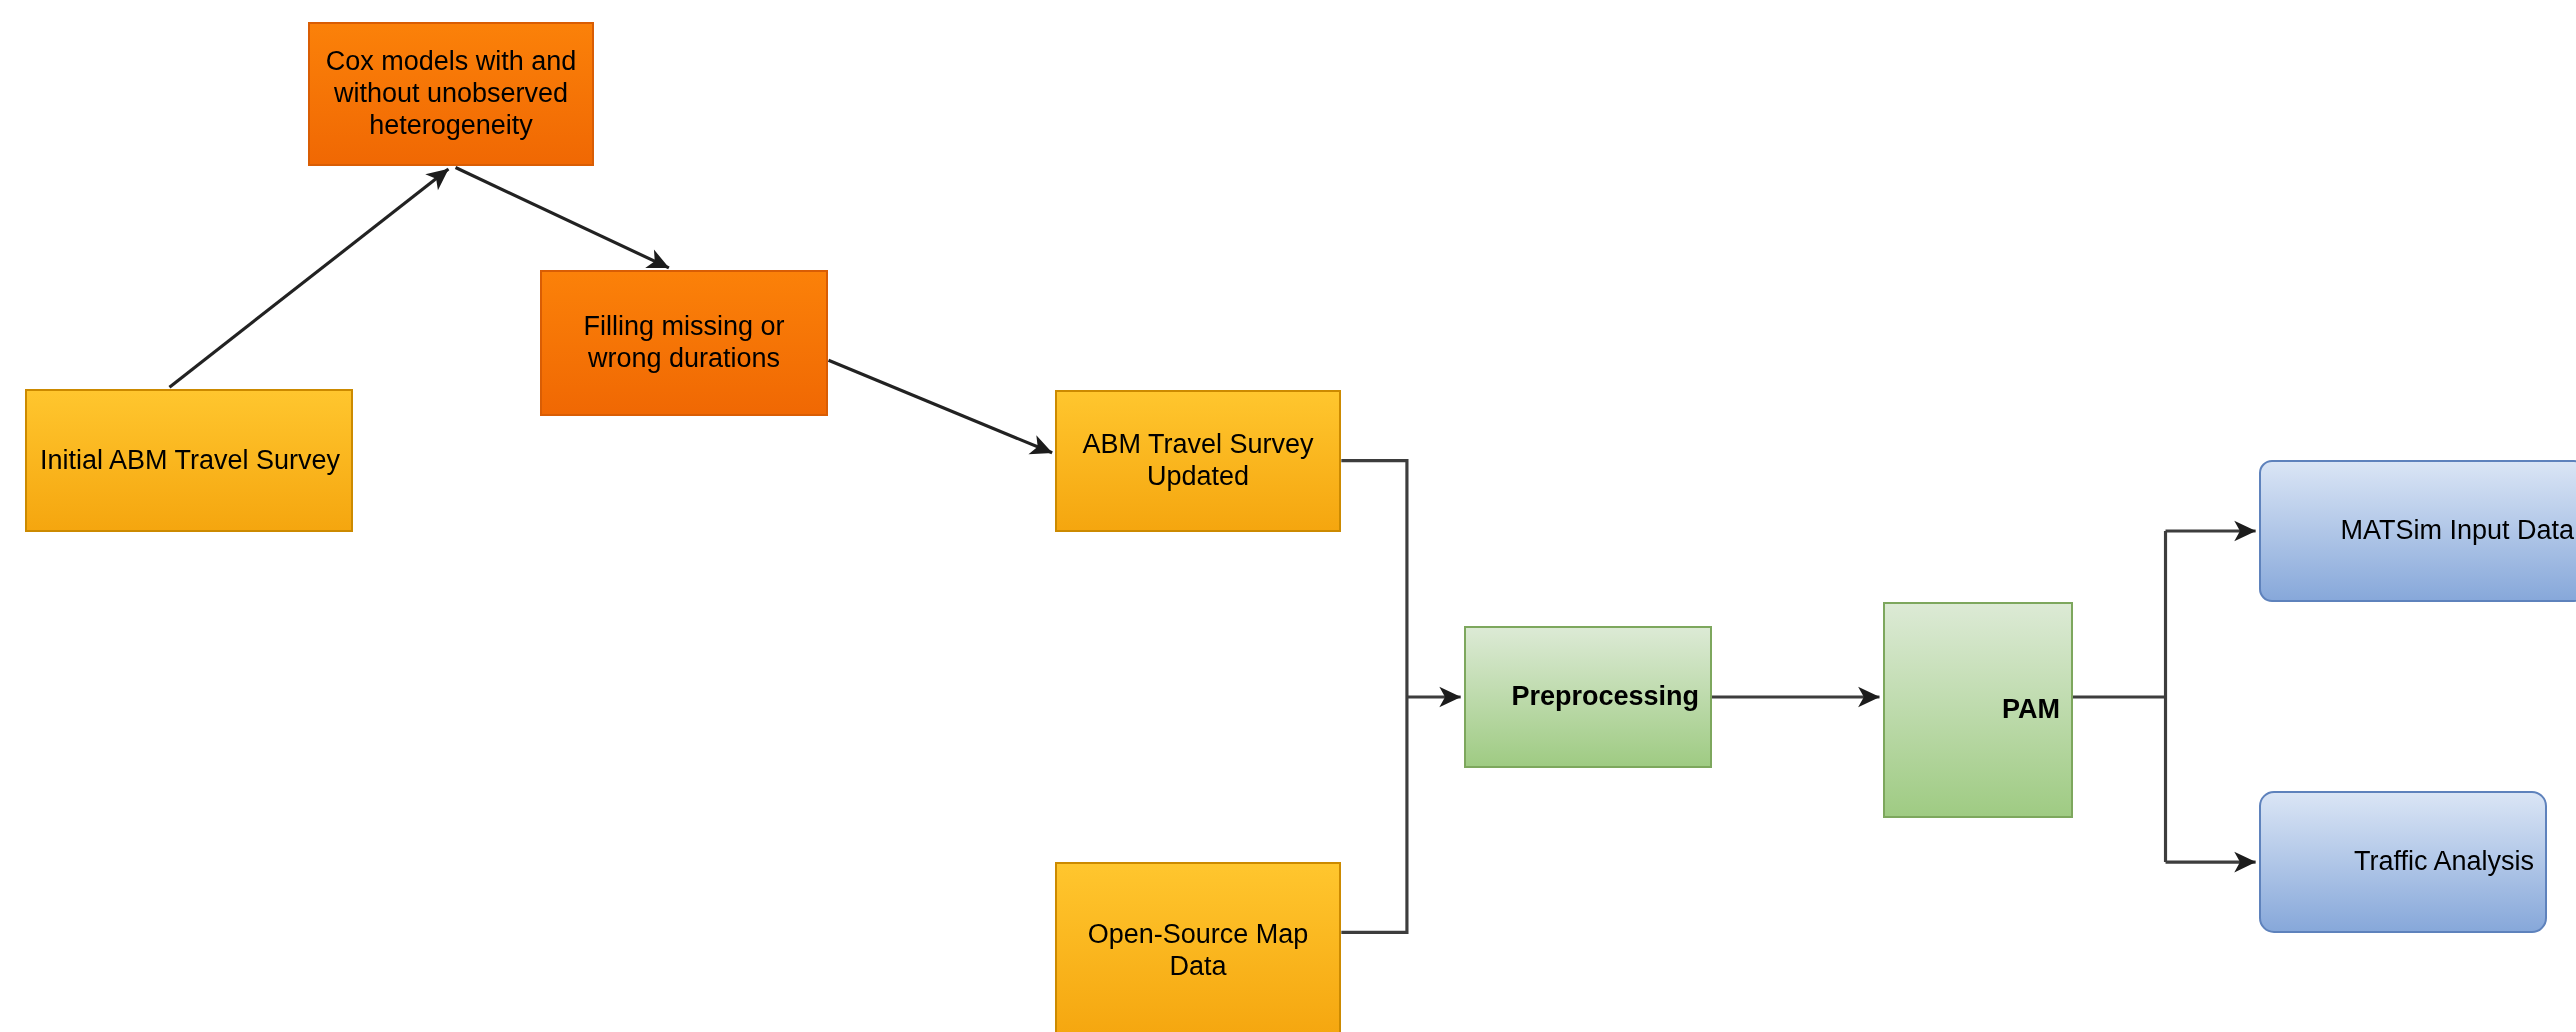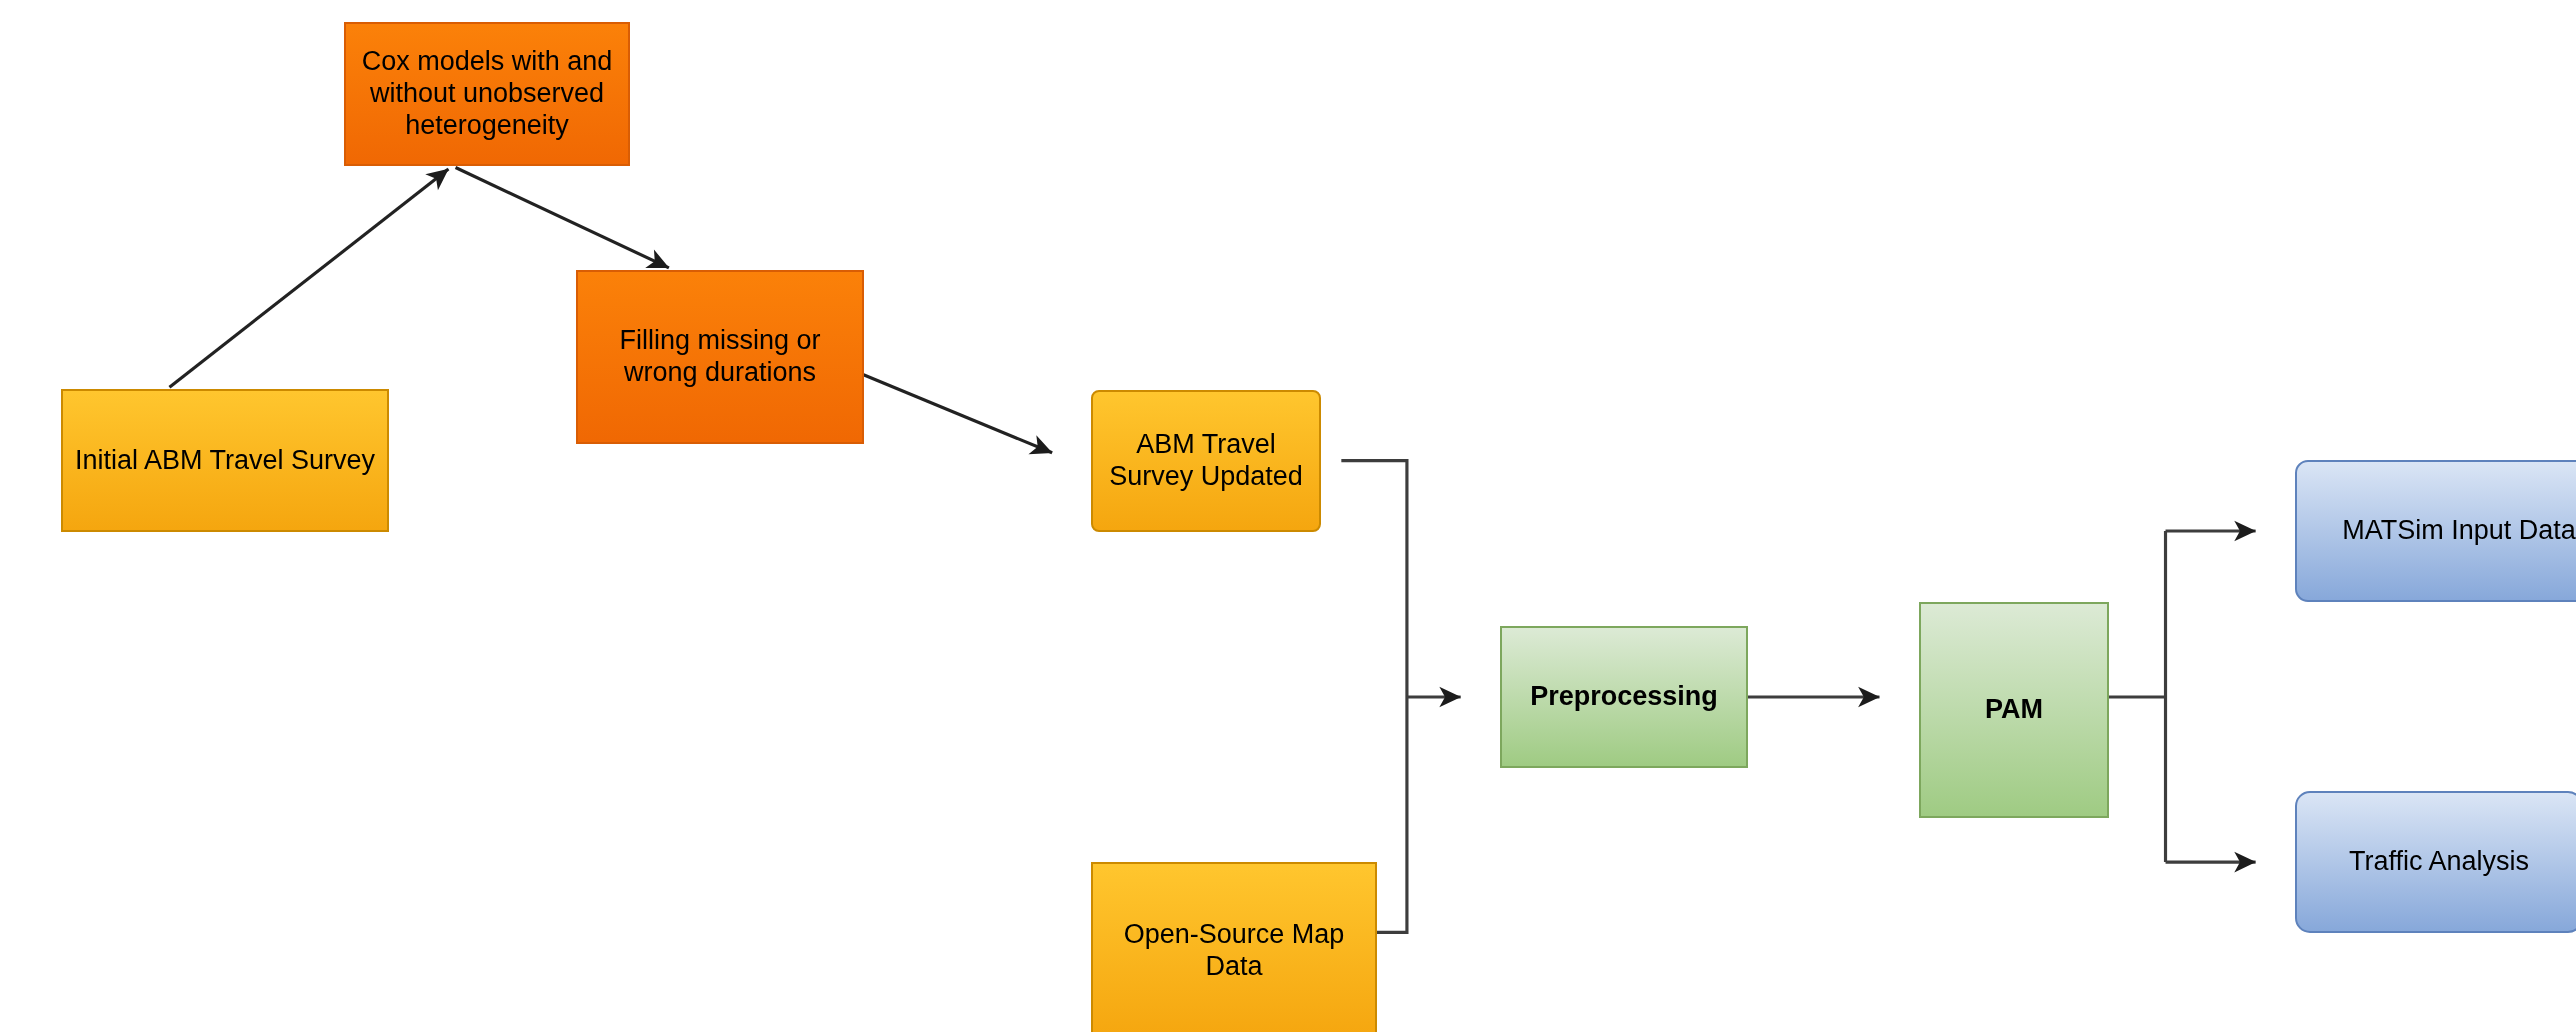--- a/index.html
+++ b/index.html
@@ -26,27 +26,26 @@
     stroke: #3d3d3d;
     stroke-width: 4;
     stroke-linejoin: miter;
   }
   .edge.dark { stroke: #222222; }
   .node {
     position: absolute;
     box-sizing: border-box;
     display: flex;
     align-items: center;
-    justify-content: center;
+    justify-content: flex-end;
     text-align: center;
     font-size: 27px;
     line-height: 1.18;
     color: #000000;
     padding: 20px 11px;
-    margin-left: 36px;
   }
   .node.gold {
     background: linear-gradient(#FFC62E, #F5A60F);
     border: 2.4px solid #CC8A00;
   }
   .node.orange {
     background: linear-gradient(#FB8109, #F06803);
     border: 2.4px solid #D95D04;
   }
   .node.green {
@@ -91,25 +90,25 @@
   </svg>
 
   <div class="node gold" style="left:25px; top:389px; width:328px; height:143px;">
     <span>Initial ABM Travel Survey</span>
   </div>
 
   <div class="node orange" style="left:308px; top:22px; width:286px; height:144px;">
     <span>Cox models with and without unobserved heterogeneity</span>
   </div>
 
-  <div class="node orange" style="left:540px; top:270px; width:288px; height:174px;">
+  <div class="node orange" style="left:540px; top:270px; width:288px; height:146px;">
     <span>Filling missing or wrong durations</span>
   </div>
 
-  <div class="node gold" style="left:1055px; top:390px; width:230px; height:142px;border-radius:8px;">
+  <div class="node gold" style="left:1055px; top:390px; width:286px; height:142px;">
     <span>ABM Travel Survey Updated</span>
   </div>
 
   <div class="node gold" style="left:1055px; top:862px; width:286px; height:178px;">
     <span>Open-Source Map Data</span>
   </div>
 
   <div class="node green" style="left:1464px; top:626px; width:248px; height:142px;">
     <span>Preprocessing</span>
   </div>

